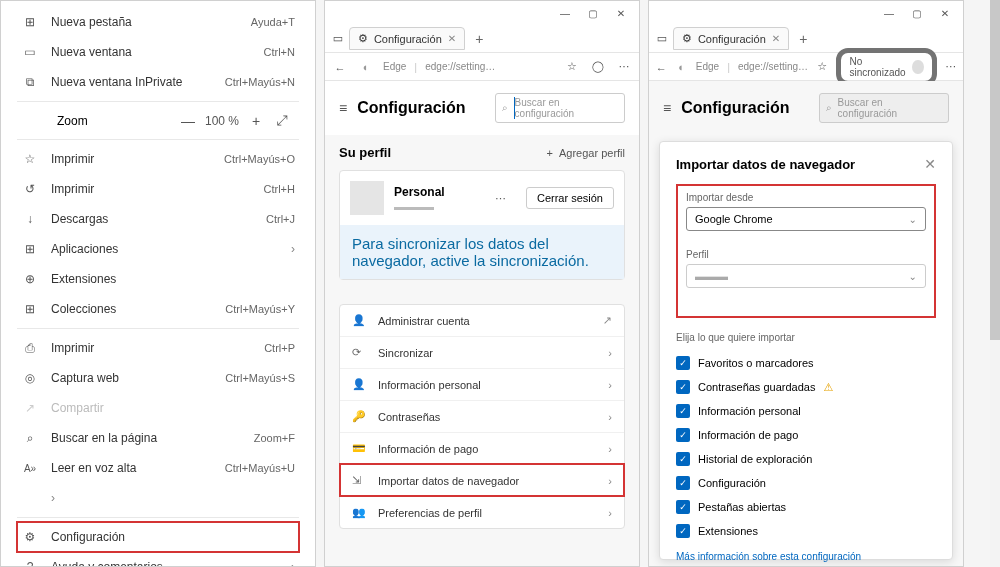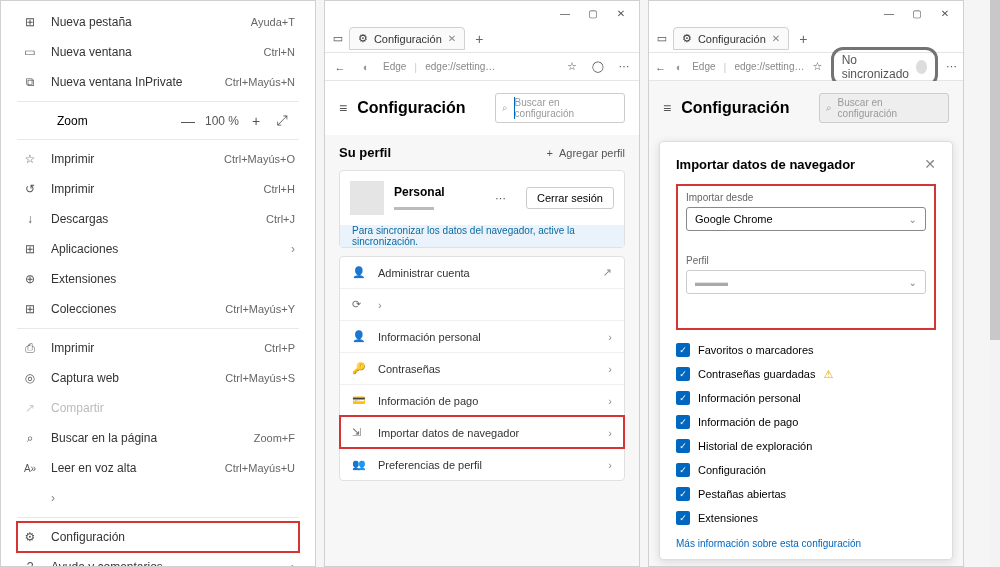--- a/index.html
+++ b/index.html
@@ -10,59 +10,59 @@
 .panel3{width:316px;}
 .titlebar{display:flex;justify-content:flex-end;align-items:center;height:24px;padding:0 4px;}
 .tbtn{width:28px;height:20px;display:flex;align-items:center;justify-content:center;color:#555;font-size:10px;}
 .tabbar{display:flex;align-items:center;height:28px;border-bottom:1px solid #e5e5e5;padding:0 4px;gap:2px;}
 .tab{display:flex;align-items:center;gap:6px;padding:4px 8px;border:1px solid #d0d0d0;border-radius:4px 4px 0 0;background:#fafafa;font-size:11px;color:#333;}
 .tab-close{color:#888;font-size:10px;}
 .tab-new{padding:4px 8px;color:#666;font-size:14px;}
 .addrbar{display:flex;align-items:center;height:28px;padding:0 6px;gap:8px;border-bottom:1px solid #e5e5e5;}
 .ab-btn{width:18px;height:18px;display:flex;align-items:center;justify-content:center;color:#555;}
 .ab-url{color:#888;font-size:10px;flex:1;}
-.pill{padding:3px 8px;border:3px solid #737373;border-radius:12px;font-size:12px;color:#555;display:flex;align-items:center;gap:4px;}
+.pill{padding:3px 8px;border:5px solid #737373;border-radius:12px;font-size:10px;color:#555;display:flex;align-items:center;gap:4px;}
 .header{display:flex;align-items:center;padding:12px 14px;gap:10px;}
 .hamburger{font-size:14px;color:#555;}
 .h-title{font-size:16px;font-weight:600;flex:1;}
 .search{display:flex;align-items:center;border:1px solid #ccc;border-radius:3px;padding:3px 6px;gap:6px;font-size:10px;color:#999;width:130px;}
 .gray-body{background:#f7f7f7;flex:1;padding:10px 14px;position:relative;overflow:hidden;}
 .menu1{flex:1;padding:6px 16px;overflow-y:auto;}
 .mi{display:flex;align-items:center;gap:12px;padding:8px 4px;color:#333;font-size:12px;}
 .mi .ico{width:18px;text-align:center;color:#555;}
 .mi .lbl{flex:1;}
 .mi .sc{color:#666;font-size:11px;}
 .mi .chev{color:#888;}
 .mi.hl{outline:2px solid #d43434;outline-offset:-1px;}
 .sep{height:1px;background:#e8e8e8;margin:4px 0;}
 .zoom-row{display:flex;align-items:center;padding:6px 4px;}
 .zoom-row .zlbl{margin-left:36px;flex:1;font-size:12px;}
 .zicon{width:26px;text-align:center;color:#555;font-size:14px;}
 .profile-head{display:flex;align-items:center;justify-content:space-between;margin-bottom:10px;}
 .add-prof{display:flex;align-items:center;gap:6px;color:#555;font-size:11px;}
-.card{border:1px solid #e0e0e0;border-radius:4px;background:#fff;margin-bottom:8px;}
+.card{border:1px solid #e0e0e0;border-radius:4px;background:#fff;margin-bottom:24px;}
 .prof-row{display:flex;align-items:center;padding:10px;gap:10px;}
 .avatar{width:34px;height:34px;background:#e5e5e5;}
 .prof-name{font-weight:600;font-size:12px;margin-bottom:2px;}
 .prof-sub{color:#bbb;font-size:10px;}
 .more-btn{padding:4px 10px;color:#555;}
 .logout-btn{border:1px solid #ccc;padding:4px 10px;border-radius:3px;font-size:11px;background:#fff;}
-.sync-banner{background:#eaf3fb;color:#0a6aa1;padding:0 12px;font-size:10px;}
+.sync-banner{background:#eaf3fb;color:#0a6aa1;padding:10px 12px;font-size:15px;}
 .lrow{display:flex;align-items:center;gap:10px;padding:9px 12px;color:#333;font-size:11px;border-top:1px solid #f0f0f0;}
 .lrow:first-child{border-top:none;}
 .lrow .ri{flex:1;}
 .lrow .ext{color:#888;}
 .lrow.hl{outline:2px solid #d43434;outline-offset:-1px;}
 .dialog{position:absolute;top:6px;left:10px;right:10px;bottom:6px;background:#fff;border:1px solid #ddd;border-radius:4px;box-shadow:0 2px 10px rgba(0,0,0,.12);padding:14px 16px;display:flex;flex-direction:column;}
 .d-head{display:flex;justify-content:space-between;align-items:center;margin-bottom:12px;}
 .d-title{font-size:13px;font-weight:600;}
 .d-close{color:#888;font-size:14px;}
 .hl-box{border:2px solid #d43434;padding:6px 8px 10px 8px;margin-bottom:8px;}
 .f-lbl{font-size:10px;color:#666;margin-bottom:4px;}
-.select{border:1px solid #888;border-radius:3px;padding:5px 8px;display:flex;justify-content:space-between;align-items:center;font-size:11px;margin-bottom:24px;}
+.select{border:1px solid #888;border-radius:3px;padding:5px 8px;display:flex;justify-content:space-between;align-items:center;font-size:11px;margin-bottom:18px;}
 .select.light{border-color:#ccc;color:#aaa;}
 .chev-sm{color:#888;font-size:10px;}
 .d-sub{font-size:10px;color:#666;margin:6px 0 8px 0;}
 .cb-row{display:flex;align-items:center;gap:8px;padding:5px 0;font-size:11px;}
 .cb{width:14px;height:14px;background:#0067c0;color:#fff;display:flex;align-items:center;justify-content:center;font-size:9px;border-radius:2px;}
 .warn{color:#e5a100;font-size:11px;}
 .link{color:#0067c0;font-size:10px;margin-top:8px;}
 .edit-btn{position:absolute;right:10px;top:104px;border:1px solid #ccc;background:#fff;border-radius:3px;padding:4px 8px;font-size:11px;}
 .scrollbar{position:absolute;right:0;top:0;width:10px;height:100%;background:#f3f3f3;}
 .scroll-thumb{position:absolute;right:0;top:0;width:10px;height:60%;background:#c8c8c8;}
@@ -226,20 +226,21 @@
       <div class="sync-banner">Para sincronizar los datos del navegador, active la sincronización.</div>
     </div>
     <div class="card" id="links2">
         <div class="lrow">
           <span class="ico" style="width:16px;color:#666;">👤</span>
           <span class="ri">Administrar cuenta</span>
           <span class="ext">↗</span>
         </div>
         <div class="lrow">
           <span class="ico" style="width:16px;color:#666;">⟳</span>
+          <span class="ri">Sincronizar</span>
           <span class="ext">›</span>
         </div>
         <div class="lrow">
           <span class="ico" style="width:16px;color:#666;">👤</span>
           <span class="ri">Información personal</span>
           <span class="ext">›</span>
         </div>
         <div class="lrow">
           <span class="ico" style="width:16px;color:#666;">🔑</span>
           <span class="ri">Contraseñas</span>
@@ -312,20 +313,21 @@
         <div class="select">
             <span>Google Chrome</span>
             <span class="chev-sm">⌄</span>
           </div>
         <div class="f-lbl">Perfil</div>
         <div class="select light">
             <span>▬▬▬</span>
             <span class="chev-sm">⌄</span>
           </div>
       </div>
+      <div class="d-sub">Elija lo que quiere importar</div>
       <div id="cbs">
           <div class="cb-row">
             <span class="cb">✓</span>
             <span>Favoritos o marcadores</span>
           </div>
           <div class="cb-row">
             <span class="cb">✓</span>
             <span>Contraseñas guardadas</span>
             <span class="warn">⚠</span>
           </div>

